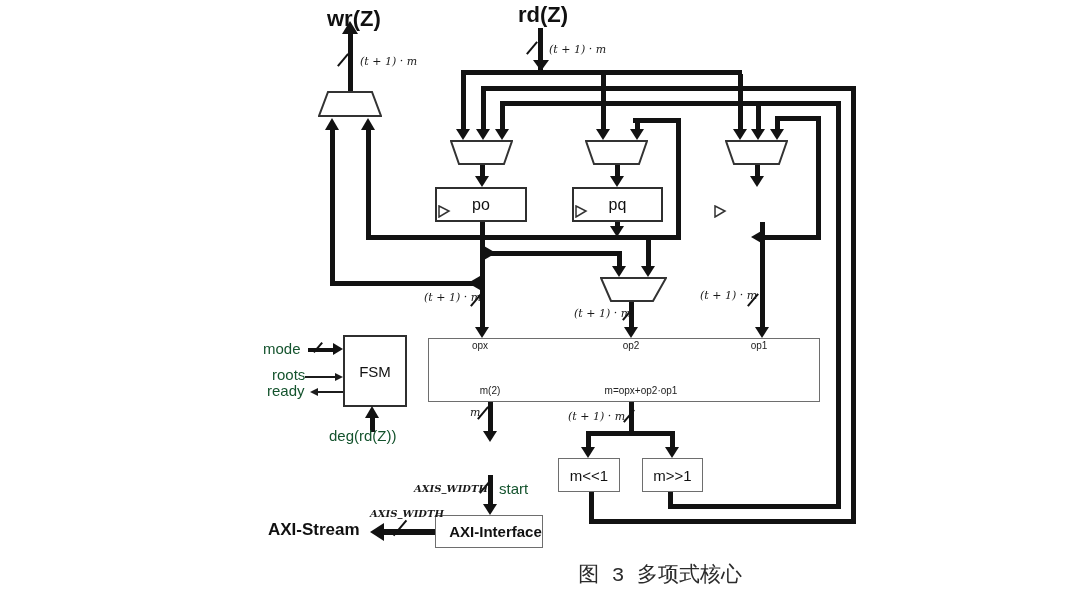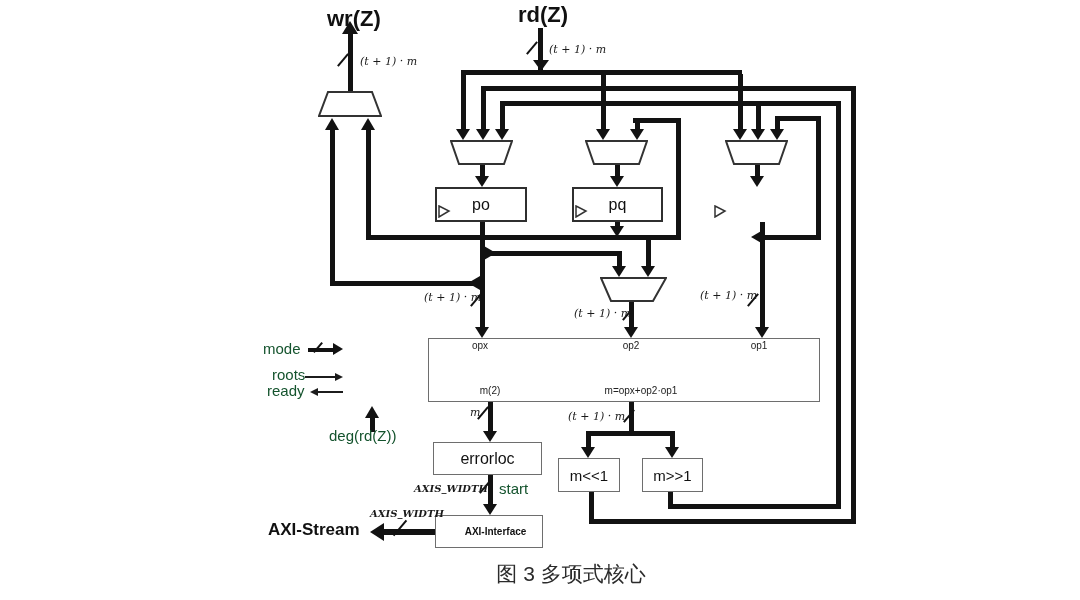--- a/index.html
+++ b/index.html
@@ -147,20 +147,23 @@
   <div class="w" style="left:760px;top:235px;width:61px;height:5px;"></div>
   <div class="w" style="left:816px;top:120px;width:5px;height:120px;"></div>
   <span class="slash" style="left:752px;top:292px;"></span>
   <div class="lbl buslab" style="left:700px;top:289px;">(t + 1) · m</div>
 
   <div class="w" style="left:629px;top:302px;width:5px;height:27px;"></div>
   <span class="ah ad" style="left:624px;top:327px;"></span>
   <span class="slash" style="left:627px;top:306px;"></span>
   <div class="lbl buslab" style="left:574px;top:307px;">(t + 1) · m</div>
 
+  <div class="box" style="left:343px;top:335px;width:64px;height:72px;border:2px solid #2f2f2f;font-size:15px;">
+    <span>FSM</span>
+  </div>
   <div class="lbl sig" style="left:263px;top:340px;">mode</div>
   <div class="w" style="left:308px;top:348px;width:27px;height:4px;"></div>
   <span class="ah ar" style="left:333px;top:343px;border-top-width:6px;border-bottom-width:6px;border-left-width:10px;"></span>
   <span class="slash" style="left:317px;top:341px;height:13px;"></span>
   <div class="lbl sig" style="left:272px;top:366px;">roots</div>
   <div class="wt" style="left:305px;top:376px;width:30px;height:2px;"></div>
   <span class="ah asm-r" style="left:335px;top:373px;"></span>
   <div class="lbl sig" style="left:267px;top:382px;">ready</div>
   <div class="wt" style="left:318px;top:391px;width:25px;height:2px;"></div>
   <span class="ah asm-l" style="left:310px;top:388px;"></span>
@@ -172,23 +175,20 @@
   <div class="lbl port" style="left:462px;top:340px;width:36px;text-align:center;">opx</div>
   <div class="lbl port" style="left:613px;top:340px;width:36px;text-align:center;">op2</div>
   <div class="lbl port" style="left:741px;top:340px;width:36px;text-align:center;">op1</div>
   <div class="lbl port" style="left:467px;top:385px;width:46px;text-align:center;">m(2)</div>
   <div class="lbl port" style="left:593px;top:385px;width:96px;text-align:center;">m=opx+op2·op1</div>
 
   <div class="w" style="left:488px;top:402px;width:5px;height:31px;"></div>
   <span class="ah ad" style="left:483px;top:431px;"></span>
   <span class="slash" style="left:482px;top:405px;"></span>
   <div class="lbl buslab" style="left:470px;top:406px;">m</div>
-  <div class="box blk" style="left:433px;top:442px;width:109px;height:33px;font-size:16px;">
-    <span>errorloc</span>
-  </div>
 
   <div class="w" style="left:629px;top:402px;width:5px;height:32px;"></div>
   <span class="slash" style="left:628px;top:408px;"></span>
   <div class="lbl buslab" style="left:568px;top:410px;">(t + 1) · m</div>
   <div class="w" style="left:586px;top:431px;width:89px;height:5px;"></div>
   <div class="w" style="left:586px;top:434px;width:5px;height:13px;"></div>
   <span class="ah ad" style="left:581px;top:447px;"></span>
   <div class="w" style="left:670px;top:434px;width:5px;height:13px;"></div>
   <span class="ah ad" style="left:665px;top:447px;"></span>
 
@@ -205,24 +205,24 @@
   <div class="w" style="left:668px;top:492px;width:5px;height:15px;"></div>
   <div class="w" style="left:668px;top:504px;width:173px;height:5px;"></div>
   <div class="w" style="left:836px;top:103px;width:5px;height:406px;"></div>
 
   <div class="w" style="left:488px;top:475px;width:5px;height:30px;"></div>
   <span class="ah ad" style="left:483px;top:504px;"></span>
   <span class="slash" style="left:484px;top:479px;"></span>
   <div class="lbl axisw" style="left:414px;top:483px;">AXIS_WIDTH</div>
   <div class="lbl sig" style="left:499px;top:480px;">start</div>
 
-  <div class="box blk" style="left:435px;top:515px;width:108px;height:33px;font-size:10px;font-weight:600;padding-left:13px;">
+  <div class="box blk" style="left:435px;top:515px;width:108px;height:33px;font-size:15px;font-weight:600;padding-left:13px;">
     <span>AXI-Interface</span>
   </div>
   <span class="ah abigl" style="left:370px;top:523px;"></span>
   <div class="w" style="left:382px;top:529px;width:53px;height:6px;"></div>
   <span class="slash" style="left:399px;top:518px;height:20px;"></span>
   <div class="lbl axisw" style="left:370px;top:508px;">AXIS_WIDTH</div>
   <div class="lbl" style="left:268px;top:520px;font-size:17px;font-weight:600;">AXI-Stream</div>
 
-  <div class="lbl" style="left:400px;top:560px;width:342px;text-align:center;font-family:Liberation Sans, sans-serif;font-size:21px;color:#2b2b2b;">图 3 多项式核心</div>
+  <div class="lbl" style="left:400px;top:560px;width:342px;text-align:right;font-family:Liberation Mono, monospace;font-size:21px;color:#2b2b2b;">图 3 多项式核心</div>
 
 </div>
 
 </body></html>

